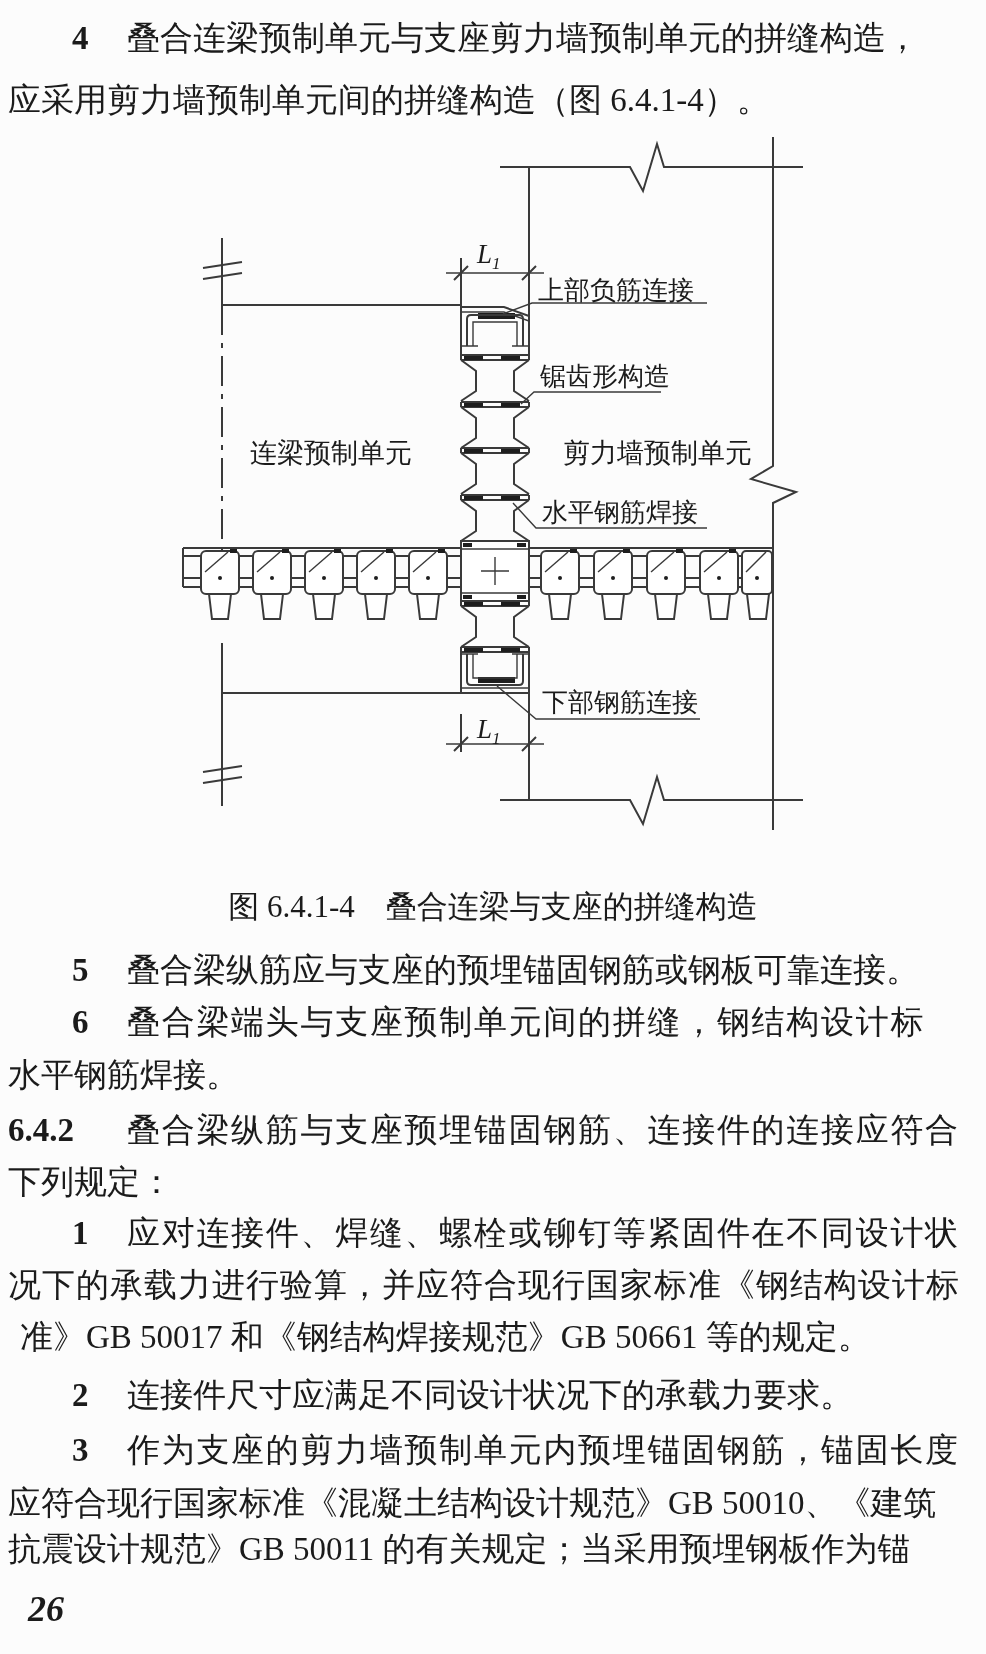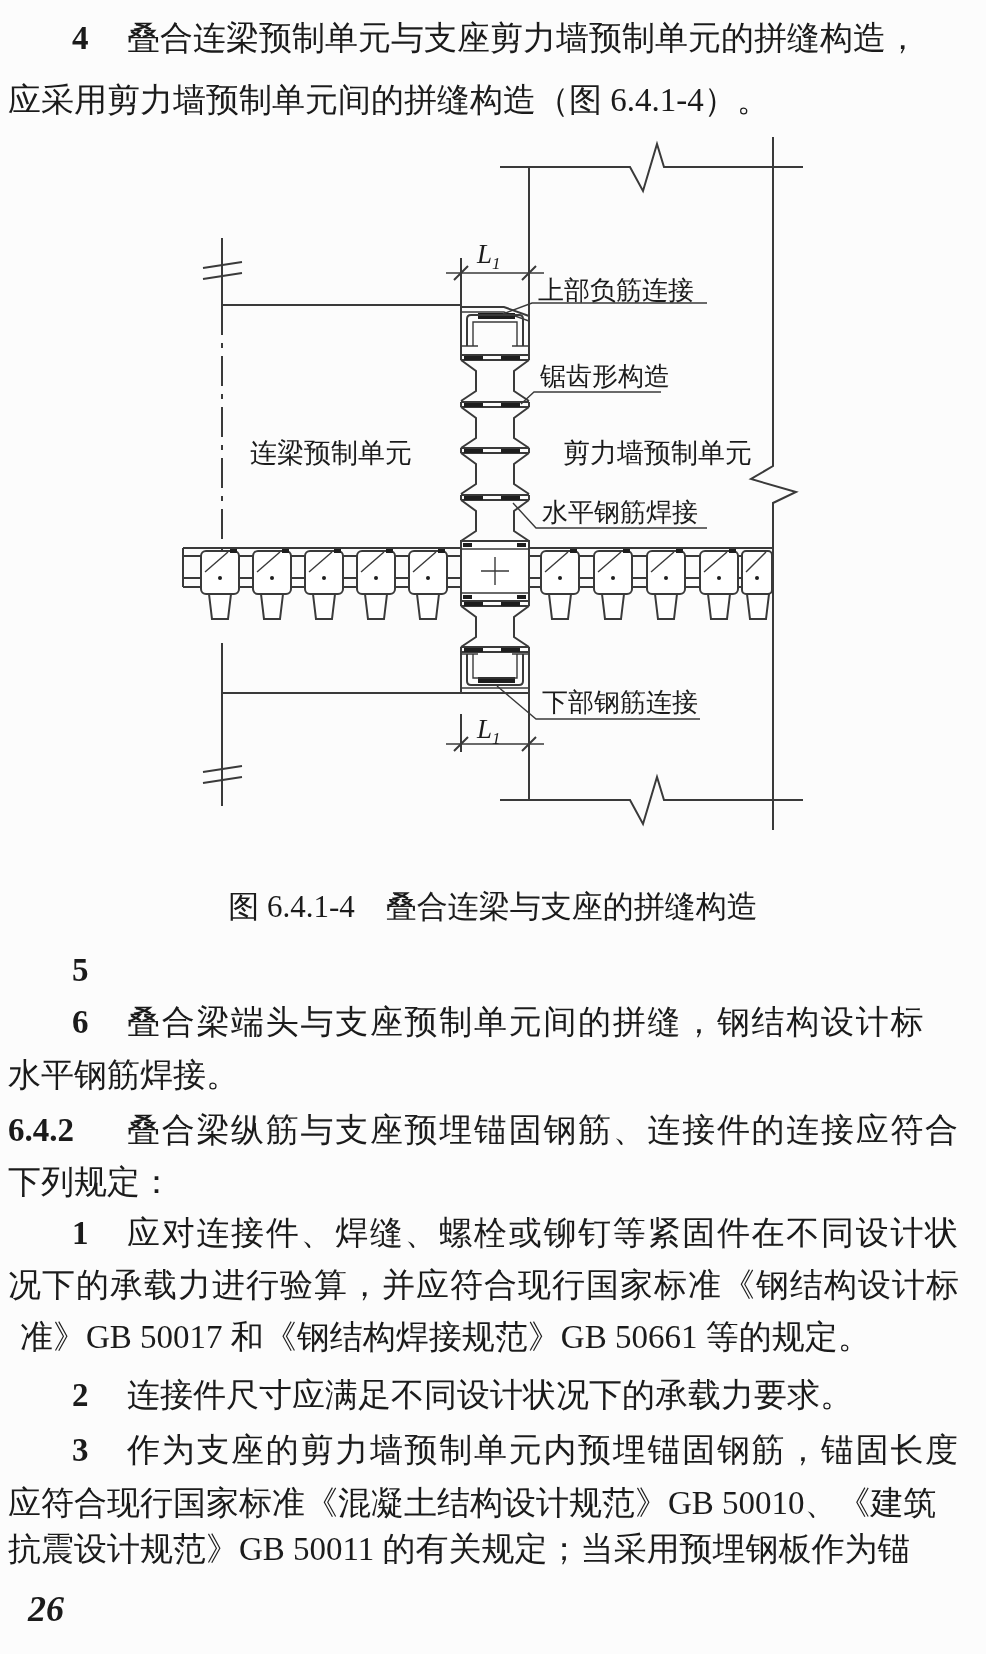--- a/index.html
+++ b/index.html
@@ -192,20 +192,21 @@
       <text class="lbl" x="542" y="711">下部钢筋连接</text>
     </g>
 
     <text class="rgn" x="250" y="462">连梁预制单元</text>
     <text class="rgn" x="563" y="462">剪力墙预制单元</text>
   </svg>
 
   <div class="caption">图 6.4.1-4　叠合连梁与支座的拼缝构造</div>
 
   <div class="t num" style="left:72px;top:950px">5</div>
+  <div class="t" style="left:127px;top:950px">叠合梁纵筋应与支座的预埋锚固钢筋或钢板可靠连接。</div>
 
   <div class="t num" style="left:72px;top:1002px">6</div>
   <div class="t ls17" style="left:127px;top:1002px">叠合梁端头与支座预制单元间的拼缝，钢结构设计标</div>
   <div class="t" style="left:8px;top:1055px">水平钢筋焊接。</div>
 
   <div class="t num" style="left:8px;top:1110px">6.4.2</div>
   <div class="t ls17" style="left:127px;top:1110px">叠合梁纵筋与支座预埋锚固钢筋、连接件的连接应符合</div>
   <div class="t" style="left:8px;top:1162px">下列规定：</div>
 
   <div class="t num" style="left:72px;top:1213px">1</div>

